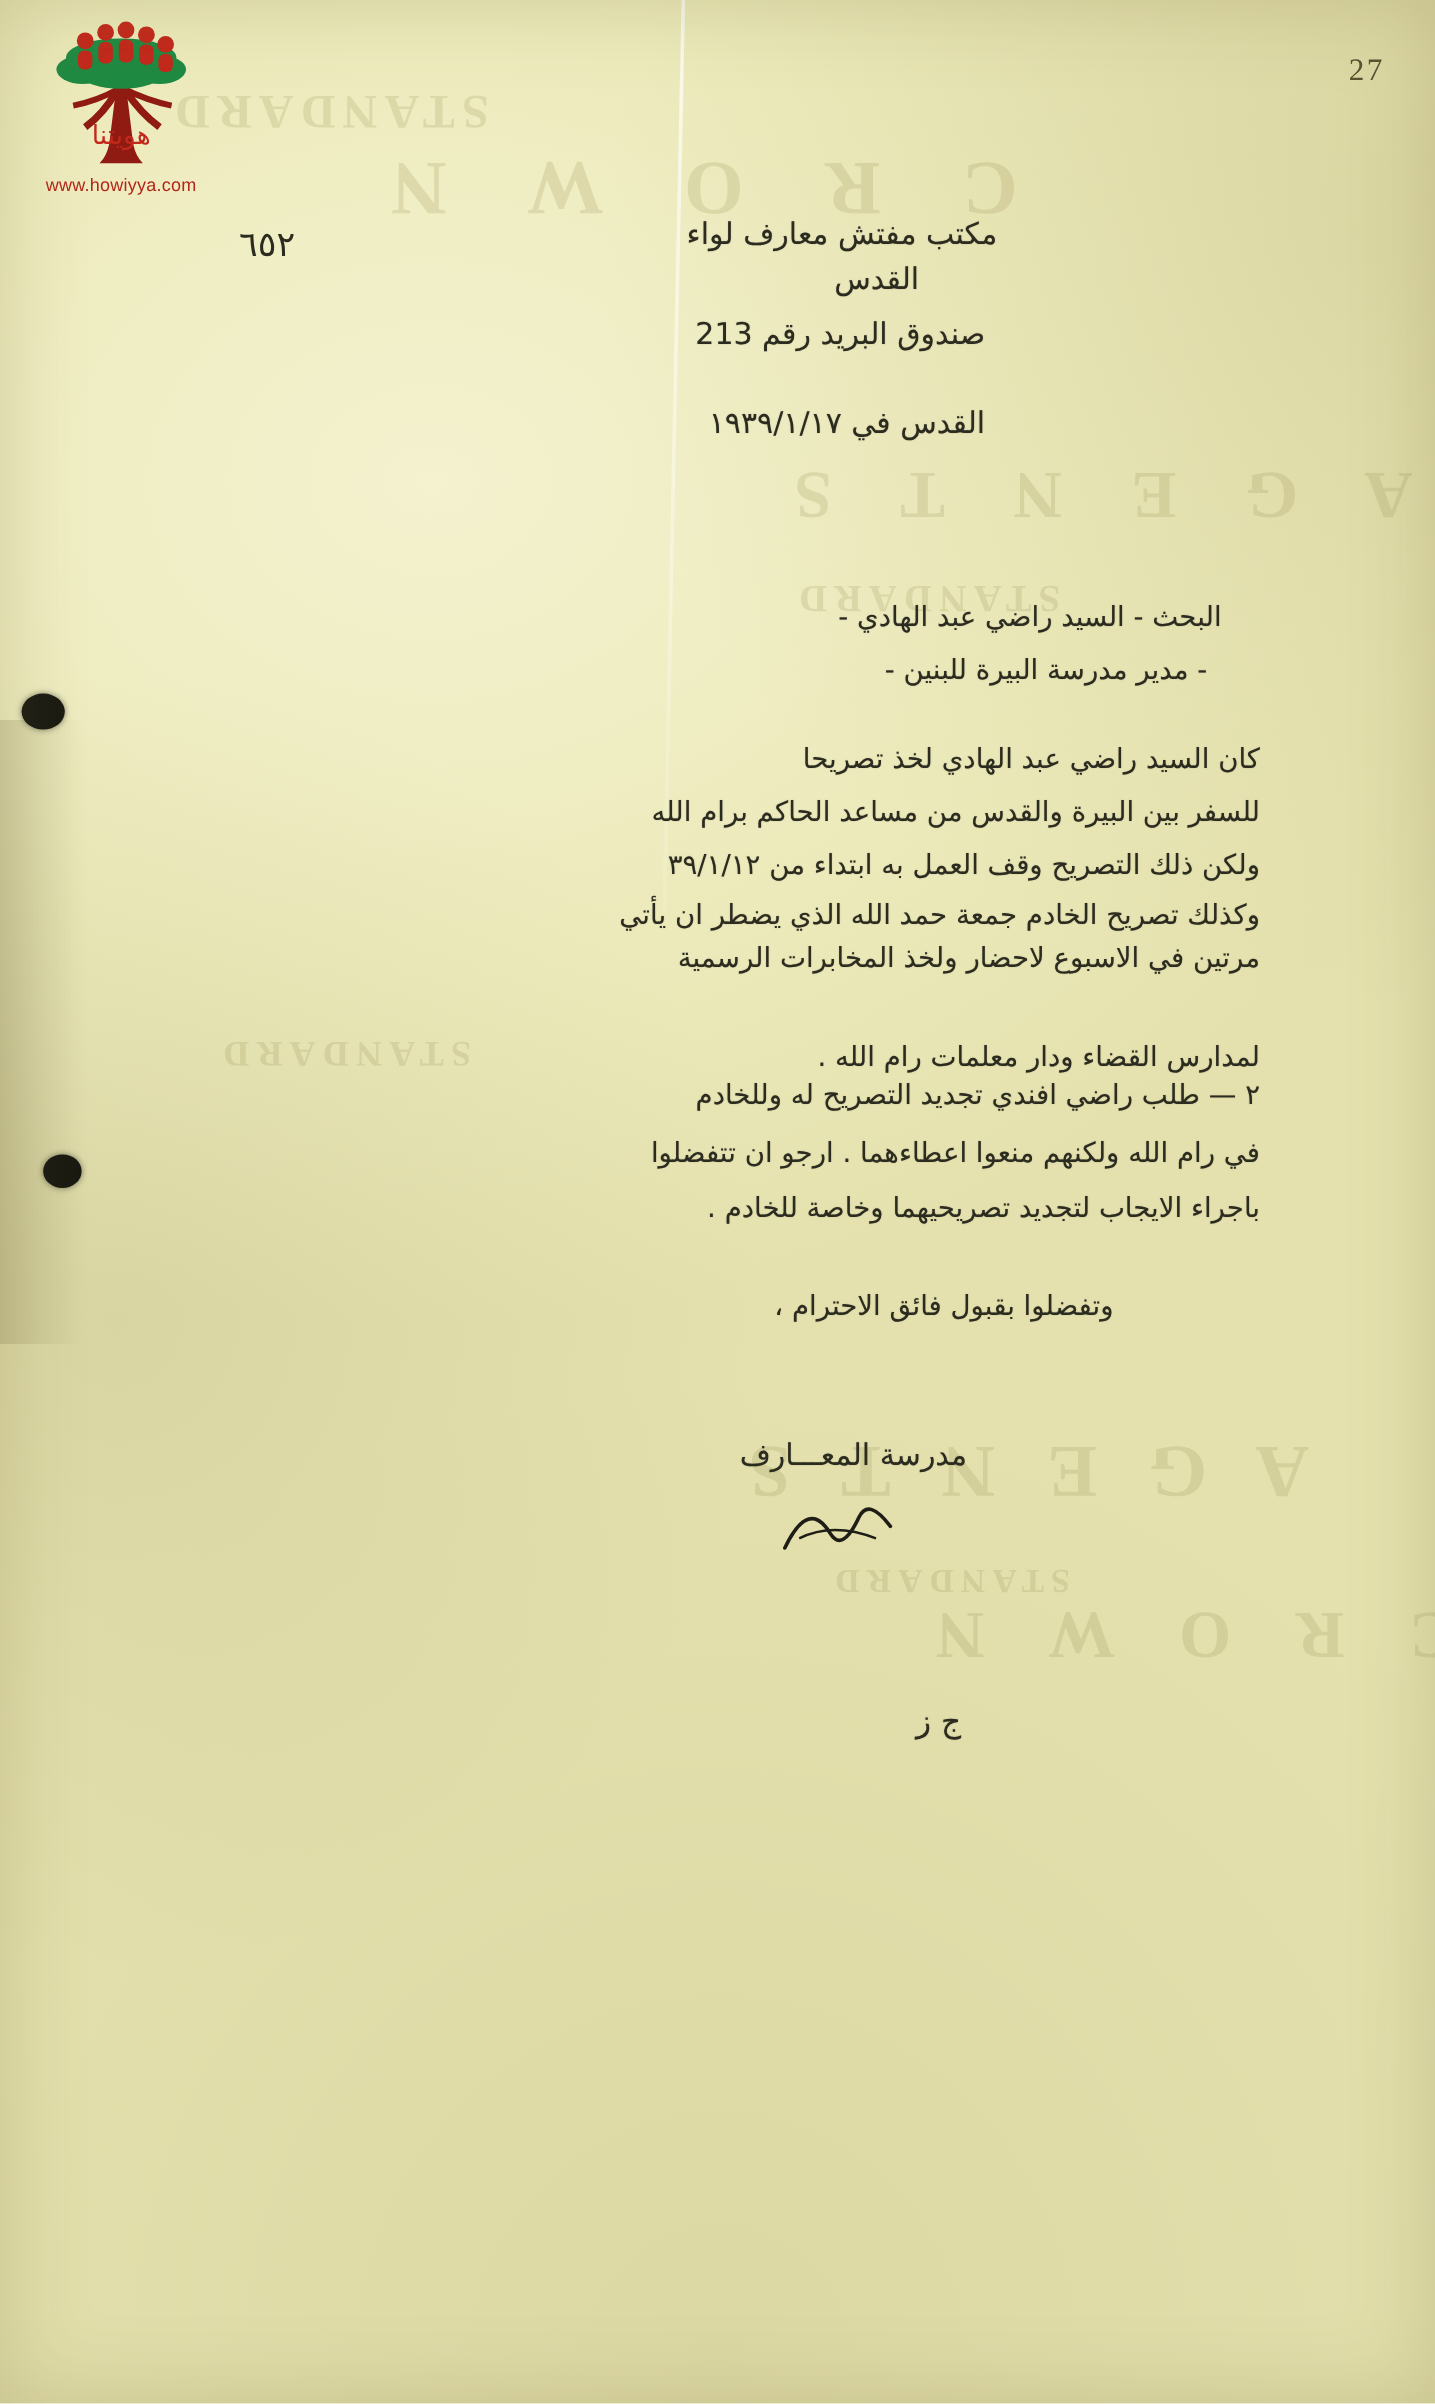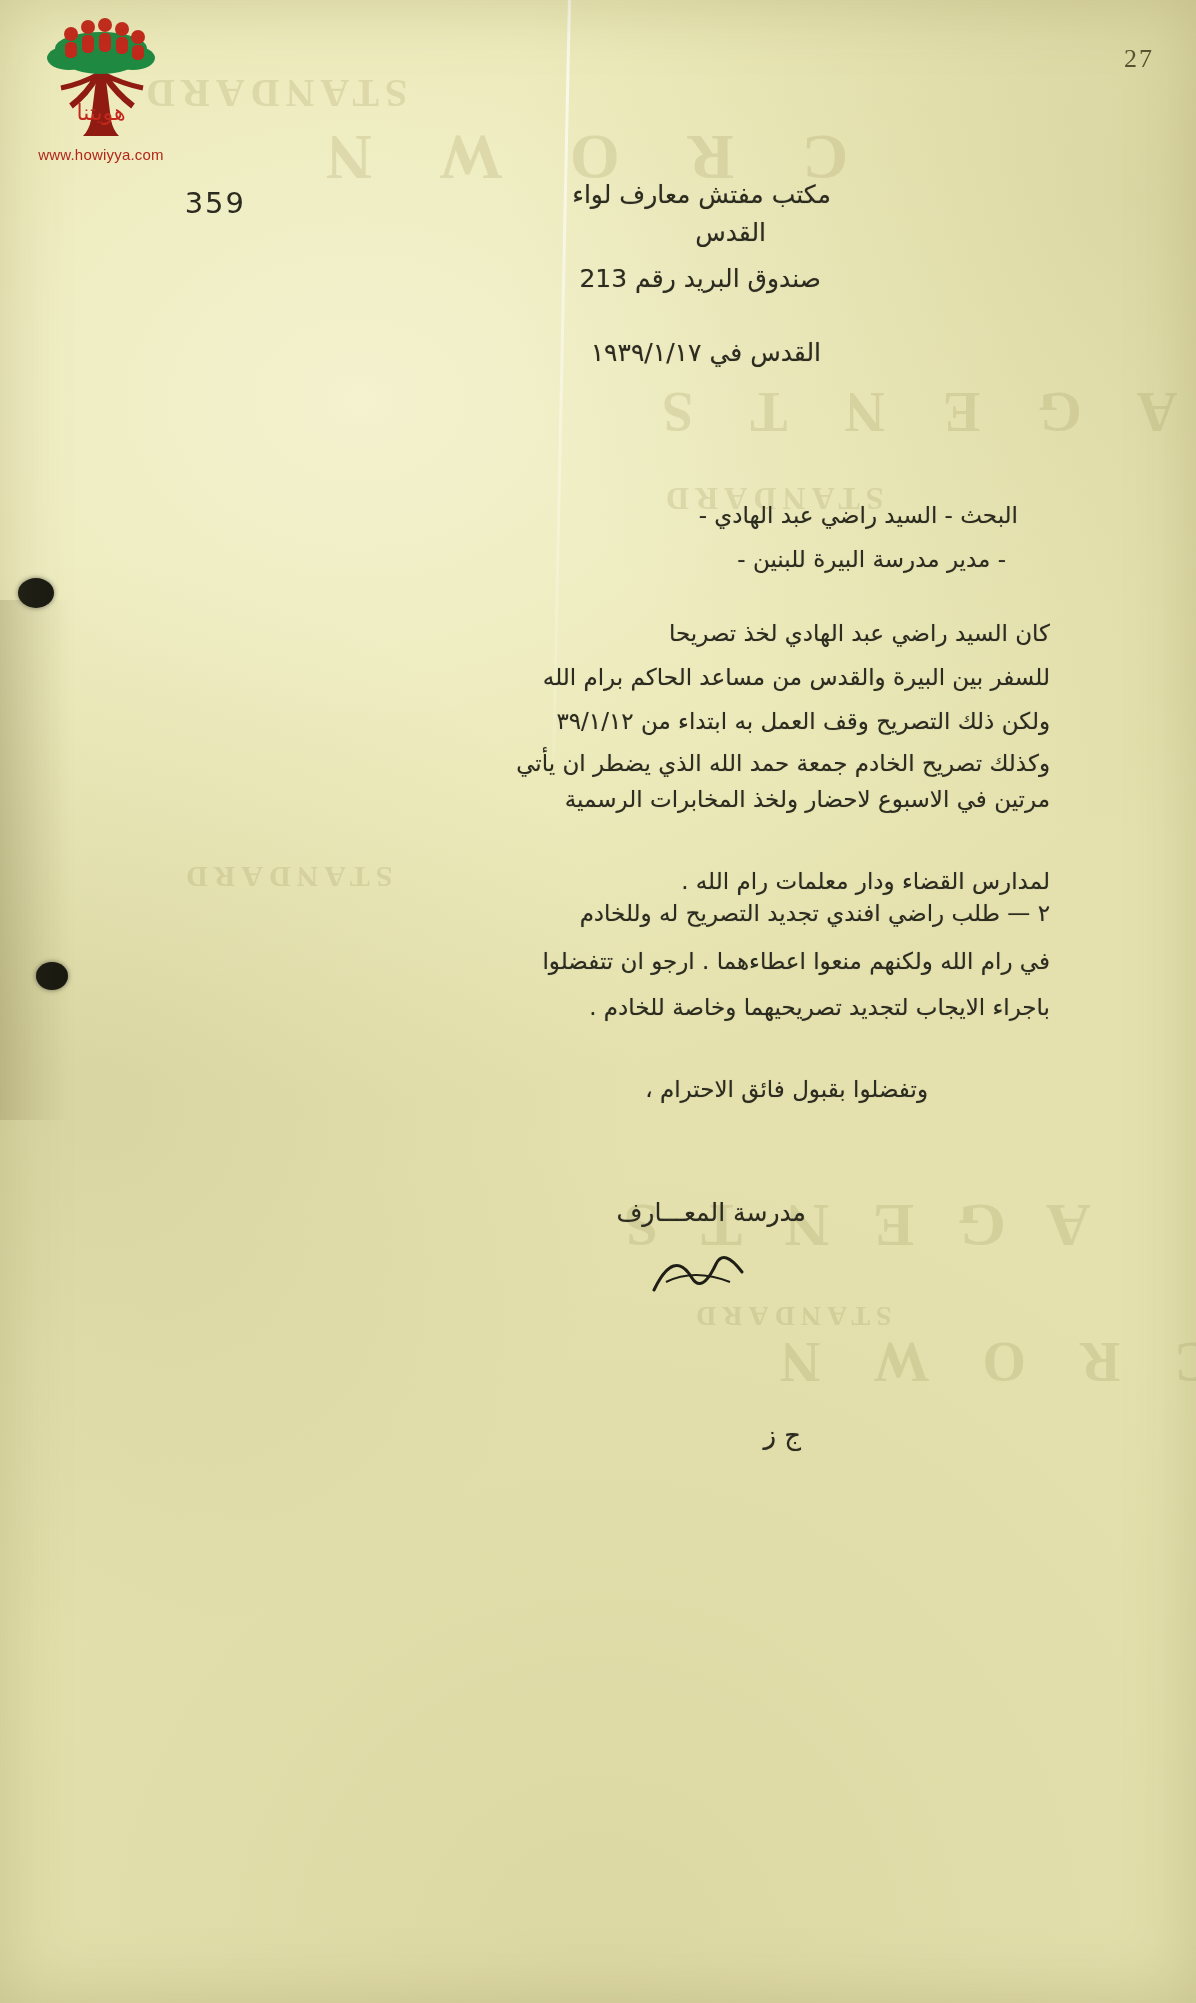--- a/index.html
+++ b/index.html
@@ -213,21 +213,21 @@
           <rect x="101" y="31" width="12" height="15" rx="5"></rect>
       </g>
 
       <text x="70" y="106" font-size="22" fill="#c2281b" text-anchor="middle" font-family="'DejaVu Sans', sans-serif">هويتنا</text>
     </svg>
     <div class="logo-url">www.howiyya.com</div>
   </div>
 
   <div class="page-number">27</div>
 
-  <div class="ref-no">359</div>
+  <div class="ref-no">٦٥٢</div>
 
   <div class="ms hdr1">مكتب مفتش معارف لواء</div>
   <div class="ms hdr2">القدس</div>
   <div class="ms hdr3">صندوق البريد رقم 213</div>
   <div class="ms hdr4">القدس في ١٩٣٩/١/١٧</div>
 
 
   <div class="ms subj1">البحث  -  السيد راضي عبد الهادي -</div>
   <div class="ms subj2">-  مدير مدرسة البيرة للبنين -</div>
 

